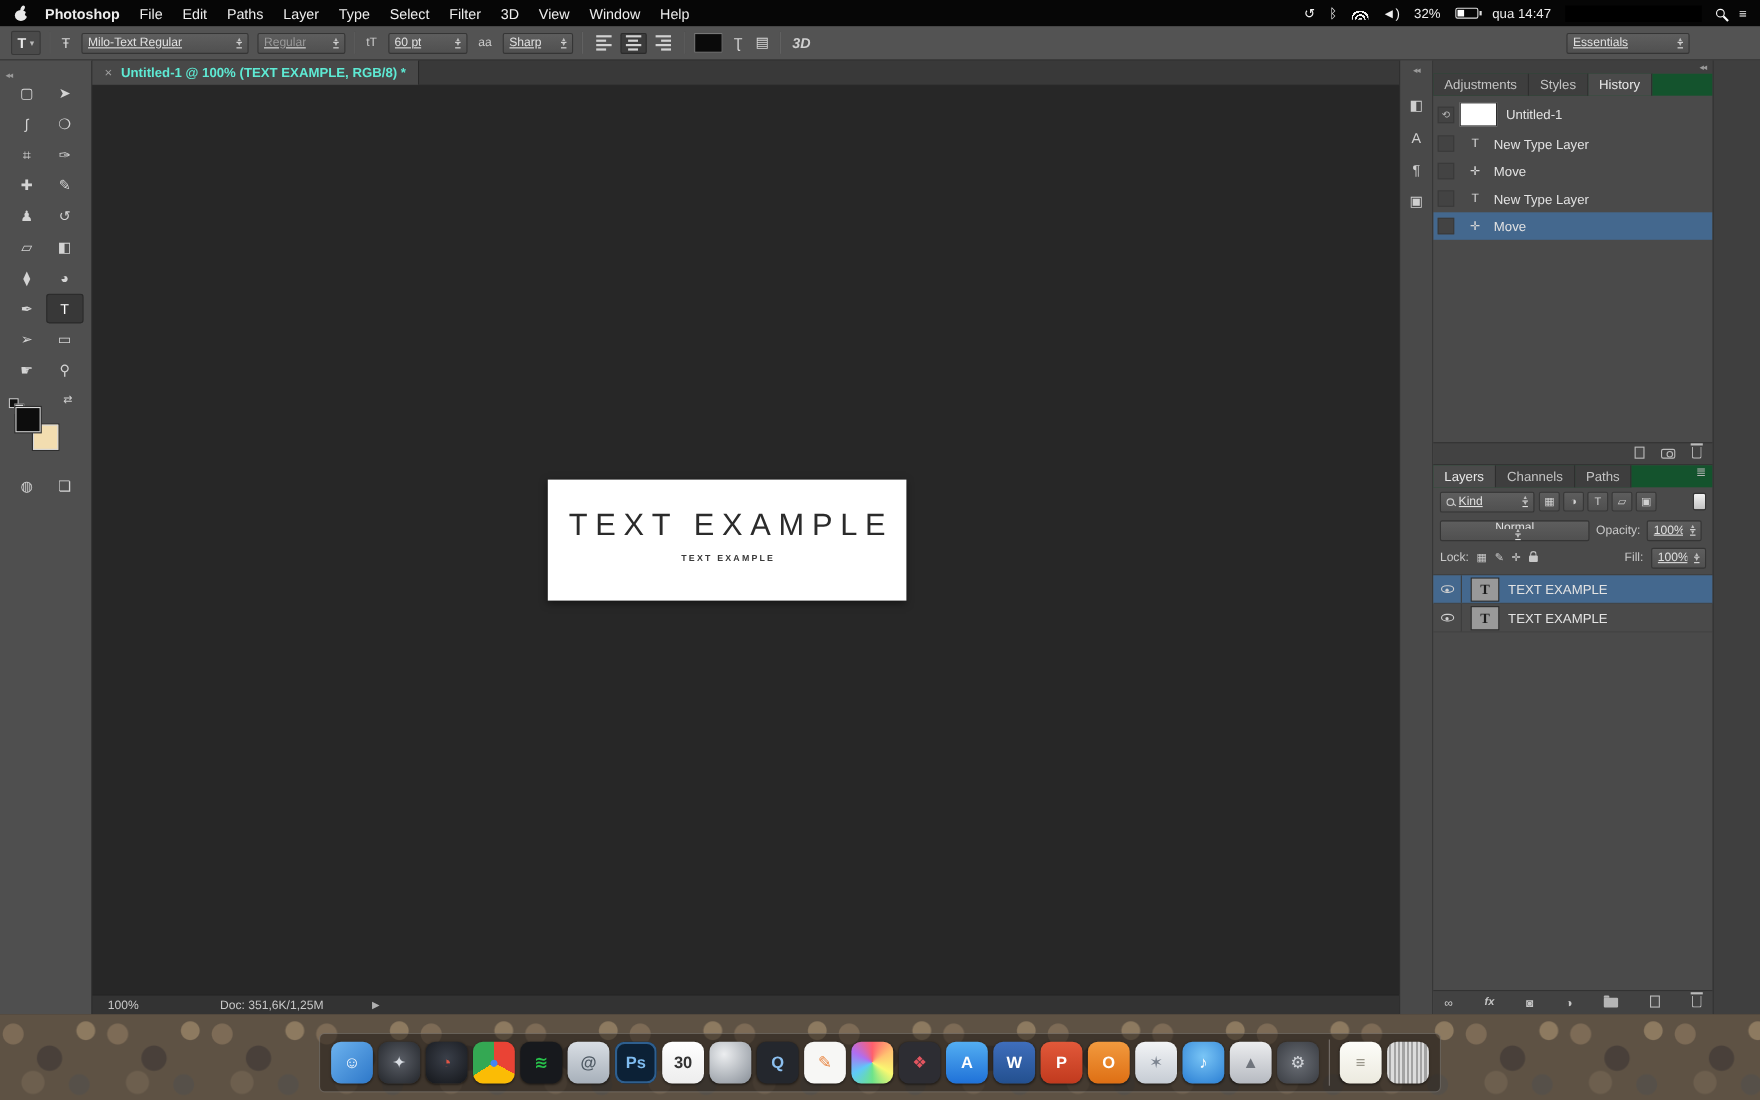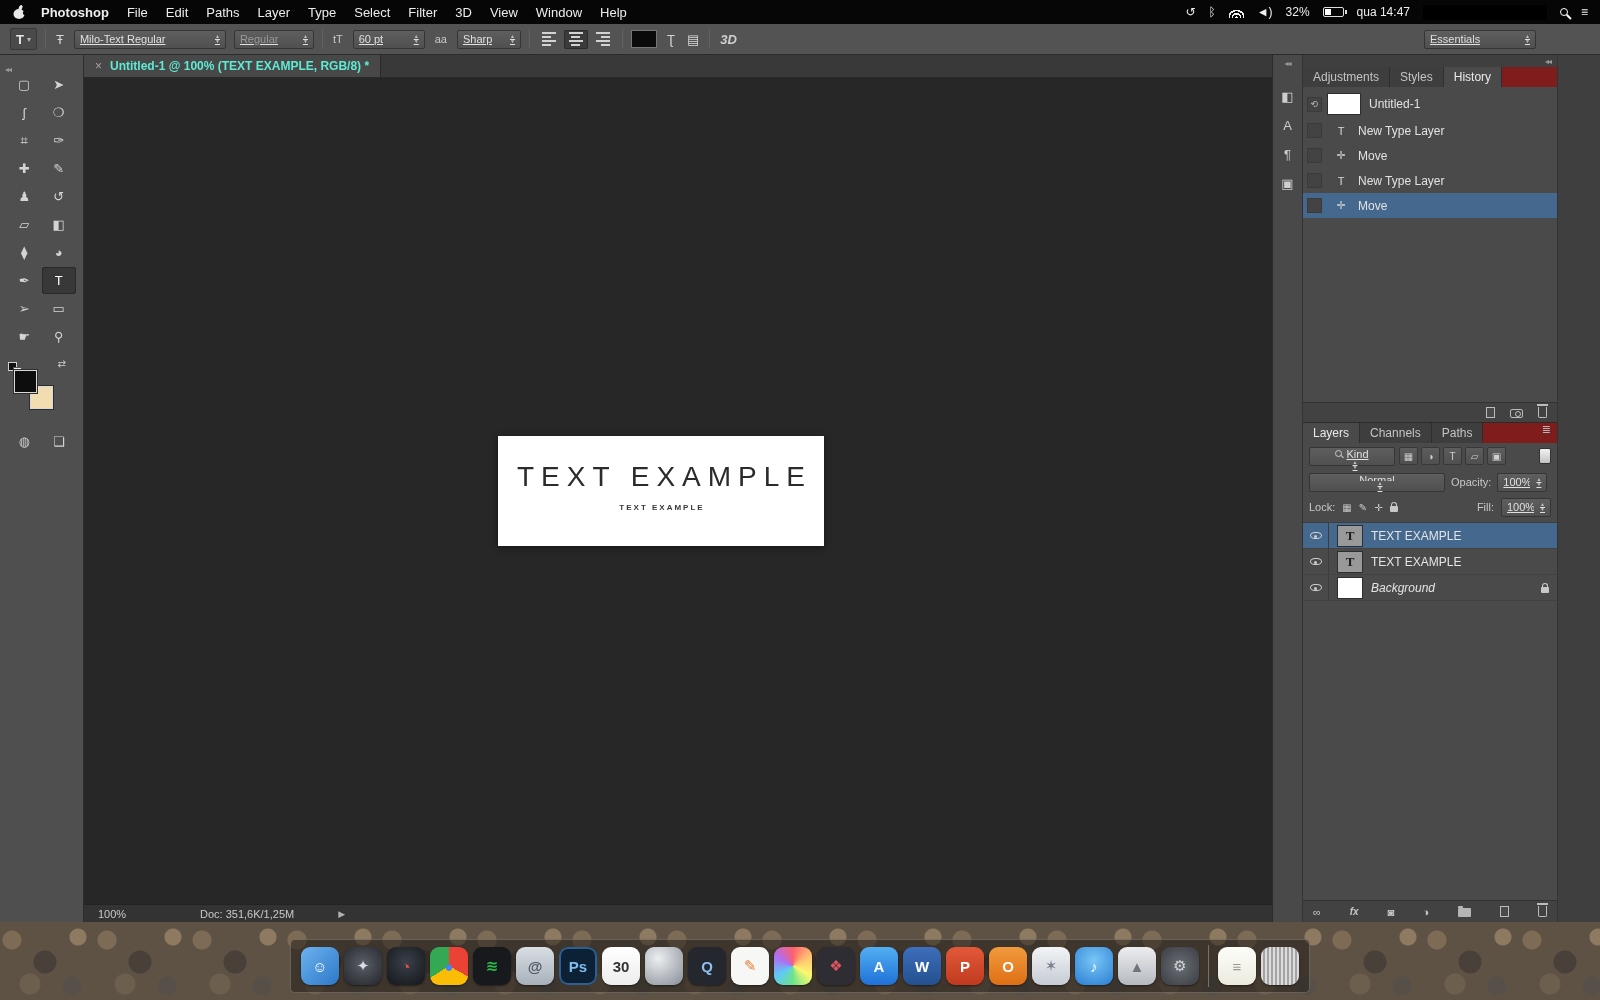--- a/index.html
+++ b/index.html
@@ -92,38 +92,38 @@
   .status-bar .docinfo{margin-left:30px;}
   .status-bar .arrow{margin-left:44px;color:#b0b0b0;font-size:9px;}
 
   
   .right-area{width:328px;display:flex;background:#3f3f3f;border-left:1px solid #2c2c2c;}
   .icon-strip{width:30px;background:#494949;border-right:1px solid #333;display:flex;flex-direction:column;align-items:center;padding-top:4px;}
   .icon-strip .collapse{margin-bottom:10px;}
   .strip-icon{width:22px;height:22px;margin:7px 0;display:flex;align-items:center;justify-content:center;color:#cfcfcf;font-size:13px;}
   .panels-col{width:254px;display:flex;flex-direction:column;}
   .panels-header{height:12px;display:flex;justify-content:flex-end;align-items:center;padding-right:6px;background:#3f3f3f;}
-  .panel-tabs{height:20px;display:flex;align-items:flex-start;background:#7f1d1d;}
+  .panel-tabs{height:20px;display:flex;align-items:flex-start;background:#14532d;}
   .panel-tab{height:20px;padding:0 10px;font-size:12px;color:#c4c4c4;display:flex;align-items:center;background:#3e3e3e;border-right:1px solid #2e2e2e;}
   .panel-tab.active{background:#4a4a4a;color:#e9e9e9;}
   .panel-menu{margin-left:auto;color:#b5b5b5;font-size:11px;padding:0 6px;}
   .panel{background:#4a4a4a;}
   .panel.history{height:356px;display:flex;flex-direction:column;border-bottom:1px solid #2b2b2b;}
   .history-body{flex:1;overflow:hidden;padding-top:3px;}
   .snapshot-row{height:28px;display:flex;align-items:center;padding:0 6px 0 4px;}
   .src-well{width:15px;height:15px;border:1px solid #3a3a3a;background:#434343;margin-right:5px;display:flex;align-items:center;justify-content:center;color:#b5b5b5;font-size:9px;flex:none;}
   .snap-thumb{width:34px;height:22px;background:#fff;border:1px solid #2d2d2d;margin-right:8px;flex:none;}
   .snap-label,.history-label{font-size:12px;color:#e2e2e2;white-space:nowrap;}
   .history-row{height:25px;display:flex;align-items:center;padding:0 6px 0 4px;}
   .history-row.selected{background:#44688e;}
   .hist-icon{width:22px;text-align:center;margin:0 6px 0 3px;color:#d6d6d6;font-size:11px;flex:none;}
   .panel-footer{height:20px;background:#424242;border-top:1px solid #323232;display:flex;align-items:center;justify-content:flex-end;gap:15px;padding:0 10px;color:#c5c5c5;}
   .panel.layers{flex:1;display:flex;flex-direction:column;min-height:0;}
   .filter-row{height:26px;display:flex;align-items:center;padding:0 6px;gap:4px;}
-  .w86{width:86px;flex-direction:column;}
+  .w86{width:86px;}
   .kind-mag{width:7px;height:7px;border:1.3px solid #c9c9c9;border-radius:50%;position:relative;display:inline-block;margin-right:4px;}
   .kind-mag::after{content:"";position:absolute;width:4px;height:1.3px;background:#c9c9c9;transform:rotate(45deg);right:-3px;bottom:-1px;}
   .f-icon{width:19px;height:18px;background:linear-gradient(#5d5d5d,#4f4f4f);border:1px solid #383838;border-radius:2px;color:#d0d0d0;font-size:10px;display:flex;align-items:center;justify-content:center;}
   .filter-toggle{width:12px;height:16px;background:linear-gradient(#f2f2f2,#c2c2c2);border:1px solid #333;border-radius:2px;margin-left:auto;}
   .blend-row{height:26px;display:flex;align-items:center;padding:0 6px;gap:6px;}
   .w120{width:136px;flex-direction:column;} .w52{width:50px;}
   .plabel{font-size:11px;color:#c8c8c8;}
   .lock-row{height:24px;display:flex;align-items:center;padding:0 6px;gap:7px;}
   .lk{color:#c9c9c9;font-size:10px;}
   .lock-row .fill-label{margin-left:auto;}
@@ -540,28 +540,20 @@
 
             </div>
               <div class="layer-row">
               <span class="eye-well">
                   <i class="i-eye"></i>
                 </span>
               <span class="thumb">T</span>
               <span class="layer-name">TEXT EXAMPLE</span>
 
             </div>
-              <div class="layer-row">
-              <span class="eye-well">
-                  <i class="i-eye"></i>
-                </span>
-              <span class="thumb white"></span>
-              <span class="layer-name italic">Background</span>
-              <span class="row-lock"><i class="i-lock"></i></span>
-            </div>
             </div>
 
           <div class="layers-spacer"></div>
 
           <div class="panel-footer layers-footer">
             <span style="font-size:11px;color:#c5c5c5">∞</span>
             <span class="fx">fx</span>
             <span style="font-size:11px;color:#c5c5c5">◙</span>
             <span class="adj-circle">◑</span>
             <span><i class="i-folder"></i></span>

